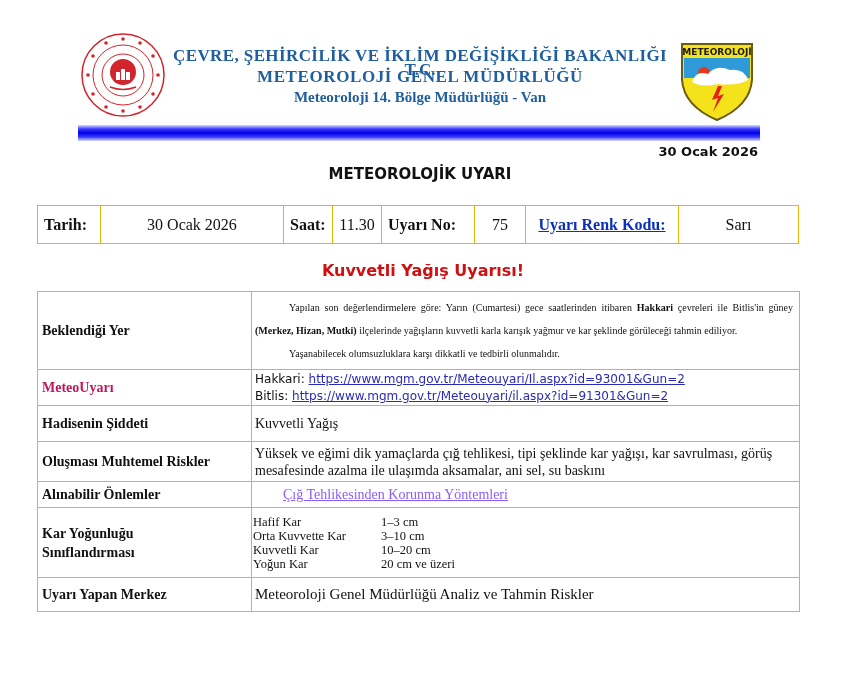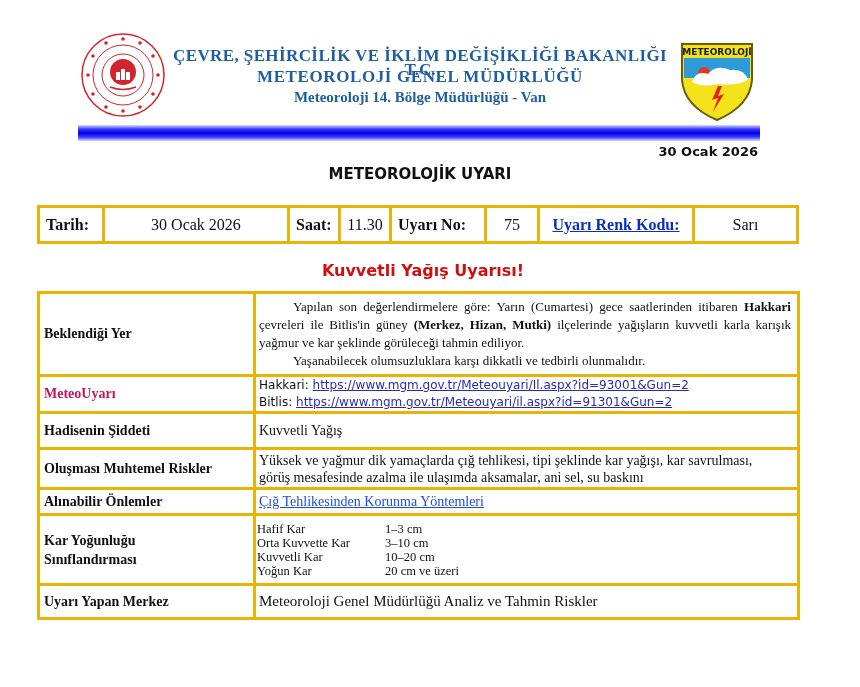--- a/index.html
+++ b/index.html
@@ -15,38 +15,38 @@
   .hdr-reg { top: 89px; font-size: 15px; }
 
   .bar { position: absolute; left: 78px; top: 125px; width: 682px; height: 16px;
          background: linear-gradient(to bottom, #d8dcff 0%, #3a3aff 25%, #0000e6 50%, #3a3aff 75%, #d8dcff 100%); }
 
   .date-right { position: absolute; top: 144px; right: 102px; font-family: "DejaVu Sans", sans-serif; font-weight: bold; font-size: 13px; color: #111; }
 
   .doc-title { position: absolute; top: 165px; left: 0; width: 840px; text-align: center; font-family: "DejaVu Sans", sans-serif; font-weight: bold; font-size: 15px; color: #111; }
 
   table { border-collapse: collapse; position: absolute; }
-  td { border: 3px solid #eab308; padding: 0 6px; }
+  td { border: 1px solid #eab308; padding: 0 6px; }
 
   .t1 { left: 37px; top: 205px; height: 39px; width: 762px; font-size: 16px; }
   .t1 td { text-align: center; }
   .t1 .lbl { font-weight: bold; text-align: left; }
   .t1 .link { color: #0b2fb8; font-weight: bold; text-decoration: underline; }
 
   .alert-title { position: absolute; top: 261px; left: 0; width: 846px; text-align: center; font-family: "DejaVu Sans", sans-serif; font-weight: bold; font-size: 16px; color: #d01010; }
 
   .t2 { left: 37px; top: 291px; width: 763px; font-size: 14px; }
   .t2 td.k { width: 203px; font-weight: bold; font-size: 14px; padding-left: 4px; }
   .t2 td.v { padding-left: 3px; }
   .sans { font-family: "DejaVu Sans", sans-serif; font-size: 12px; }
   .red { color: #be185d; }
-  .para { text-align: justify; line-height: 18px; font-size: 13px; padding-top: 4px; padding-bottom: 4px; }
+  .para { text-align: justify; line-height: 23px; font-size: 10px; padding-top: 4px; padding-bottom: 4px; }
   .para .ind { padding-left: 34px; }
   .url { color: #2a2ab8; text-decoration: underline; margin-top: 36px; }
-  .weblink { color: #1d4ed8; text-decoration: underline; }
+  .weblink { color: #8b5cf6; text-decoration: underline; margin-left: 28px; }
   .snow { font-size: 12.5px; line-height: 14px; }
   .snow span.n { display: inline-block; width: 128px; }
 </style>
 </head>
 <body>
 
 <svg class="seal" viewBox="0 0 86 86">
   <circle cx="43" cy="43" r="41" fill="none" stroke="#d2242c" stroke-width="1.5"></circle>
   <circle cx="43" cy="43" r="30" fill="none" stroke="#d2242c" stroke-width="1"></circle>
   <circle cx="43" cy="43" r="21" fill="none" stroke="#d2242c" stroke-width="1"></circle>
@@ -125,21 +125,21 @@
       <div><span>Hakkari:</span> <span class="url">https://www.mgm.gov.tr/Meteouyari/Il.aspx?id=93001&amp;Gun=2</span></div>
       <div><span>Bitlis:</span> <span class="url">https://www.mgm.gov.tr/Meteouyari/il.aspx?id=91301&amp;Gun=2</span></div>
     </td>
   </tr>
   <tr style="height:36px">
     <td class="k">Hadisenin Şiddeti</td>
     <td class="v" colspan="2">Kuvvetli Yağış</td>
   </tr>
   <tr style="height:40px">
     <td class="k">Oluşması Muhtemel Riskler</td>
-    <td class="v" colspan="2" style="line-height:17px;padding-right:20px">Yüksek ve yağmur dik yamaçlarda çığ tehlikesi, tipi şeklinde kar yağışı, kar savrulması, görüş mesafesinde azalma ile ulaşımda aksamalar, ani sel, su baskını</td>
+    <td class="v" colspan="2" style="line-height:17px;padding-right:20px">Yüksek ve eğimi dik yamaçlarda çığ tehlikesi, tipi şeklinde kar yağışı, kar savrulması, görüş mesafesinde azalma ile ulaşımda aksamalar, ani sel, su baskını</td>
   </tr>
   <tr style="height:26px">
     <td class="k">Alınabilir Önlemler</td>
     <td class="v" colspan="2"><span class="weblink">Çığ Tehlikesinden Korunma Yöntemleri</span></td>
   </tr>
   <tr style="height:70px">
     <td class="k" style="line-height:19px">
       <div>Kar Yoğunluğu</div>
       <div>Sınıflandırması</div>
     </td>

